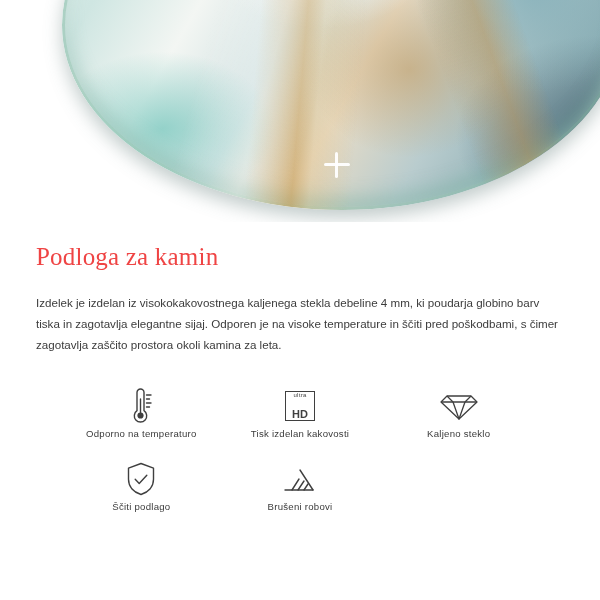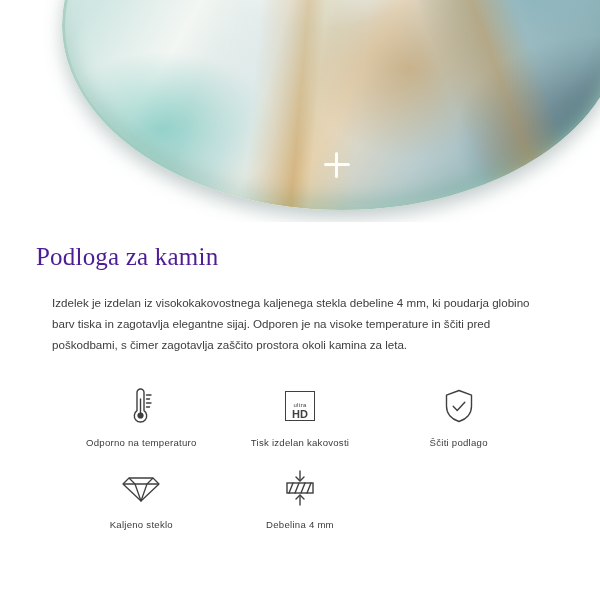--- a/index.html
+++ b/index.html
@@ -77,36 +77,36 @@
   .hero-sparkle:after { left: 0; top: 11px; width: 26px; height: 3px; }
 
   
   .content {
     padding: 18px 36px 0 36px;
   }
   .headline {
     font-family: "Liberation Serif", serif;
     font-size: 25px;
     line-height: 1.34;
-    color: #4c1d95;
+    color: #ef4444;
     font-weight: 400;
     margin: 0 0 18px 0;
     letter-spacing: 0.2px;
   }
   .headline .line { display: block; }
 
   .body-copy {
     font-family: "Liberation Sans", sans-serif;
     font-size: 11.6px;
     line-height: 1.85;
     color: #3c3c3c;
     margin: 0;
     max-width: 528px;
   }
-  .body-copy p { margin: 16px; }
+  .body-copy p { margin: 0; }
 
   
   .features {
     margin-top: 28px;
     padding: 0 26px;
     display: grid;
     grid-template-columns: repeat(3, 1fr);
     row-gap: 18px;
   }
   .feature {
@@ -115,34 +115,33 @@
     align-items: center;
     justify-content: flex-start;
   }
   .feature-icon {
     height: 44px;
     display: flex;
     align-items: center;
     justify-content: center;
   }
   .feature-label {
-    margin-top: 9px;
     font-size: 9.6px;
     color: #3b3b3b;
     letter-spacing: 0.25px;
     text-align: center;
   }
   .ultrahd-box {
     width: 30px;
     height: 30px;
     border: 1.6px solid #3f3f3f;
     display: flex;
     flex-direction: column;
     align-items: center;
-    justify-content: flex-end;
+    justify-content: space-between;
     line-height: 1;
   }
   .ultrahd-box .u1 { font-size: 6px; letter-spacing: 0.3px; color: #3f3f3f; }
   .ultrahd-box .u2 { font-size: 11px; font-weight: bold; color: #3f3f3f; margin-top: 1px; }
 </style>
 </head>
 <body>
 
 <div class="hero">
   <div class="hero-plate">
@@ -179,49 +178,46 @@
         <div class="ultrahd-box">
           <span class="u1">ultra</span>
           <span class="u2">HD</span>
         </div>
       </div>
       <div class="feature-label">Tisk izdelan kakovosti</div>
     </div>
 
     <div class="feature">
       <div class="feature-icon">
-        <svg width="36" height="40" viewBox="0 0 36 40" fill="none" stroke="#3f3f3f" stroke-width="1.4" stroke-linejoin="round" stroke-linecap="round">
-          <path d="M18 4.5 5.5 9.2v11.1c0 7.6 5.3 13 12.5 15.2 7.2-2.2 12.5-7.6 12.5-15.2V9.2z"></path>
-          <path d="M12.2 20.3l4 4.1 7.6-8.2"></path>
-        </svg>
-      </div>
-      <div class="feature-label">Ščiti podlago</div>
-    </div>
-
-    <div class="feature">
-      <div class="feature-icon">
         <svg width="40" height="36" viewBox="0 0 40 36" fill="none" stroke="#3f3f3f" stroke-width="1.3" stroke-linejoin="round">
           <path d="M8 8h24l6 6-18 17L2 14z"></path>
           <path d="M2 14h36"></path>
           <path d="M14 14 20 31 26 14"></path>
           <path d="M8 8l6 6M32 8l-6 6"></path>
         </svg>
       </div>
       <div class="feature-label">Kaljeno steklo</div>
     </div>
 
-
-    <div class="feature">
-      <div class="feature-icon">
-        <svg width="40" height="40" viewBox="0 0 40 40" fill="none" stroke="#3f3f3f" stroke-width="1.4" stroke-linecap="round">
-          <path d="M20 3v9"></path>
-            <path d="M16 9l4 4 4-4"></path>
-          <path d="M20 37v-9"></path>
-            <path d="M16 31l4-4 4 4"></path>
-          <rect x="7" y="15" width="26" height="10"></rect>
-          <path d="M9 25l4-10M15 25l4-10M21 25l4-10M27 25l4-10"></path>
-        </svg>
-      </div>
-      <div class="feature-label">Debelina 4 mm</div>
-    </div>
+    <div class="feature">
+      <div class="feature-icon">
+        <svg width="36" height="40" viewBox="0 0 36 40" fill="none" stroke="#3f3f3f" stroke-width="1.4" stroke-linejoin="round" stroke-linecap="round">
+          <path d="M18 4.5 5.5 9.2v11.1c0 7.6 5.3 13 12.5 15.2 7.2-2.2 12.5-7.6 12.5-15.2V9.2z"></path>
+          <path d="M12.2 20.3l4 4.1 7.6-8.2"></path>
+        </svg>
+      </div>
+      <div class="feature-label">Ščiti podlago</div>
+    </div>
+
+    <div class="feature">
+      <div class="feature-icon">
+        <svg width="40" height="34" viewBox="0 0 40 34" fill="none" stroke="#3f3f3f" stroke-width="1.4" stroke-linecap="round">
+          <path d="M5 28h28"></path>
+          <path d="M33 28 20 8"></path>
+          <path d="M12 28l7-11M18 28l6-9M24 28l4-6"></path>
+        </svg>
+      </div>
+      <div class="feature-label">Brušeni robovi</div>
+    </div>
+
 
   </div>
 </div>
 
 </body></html>

